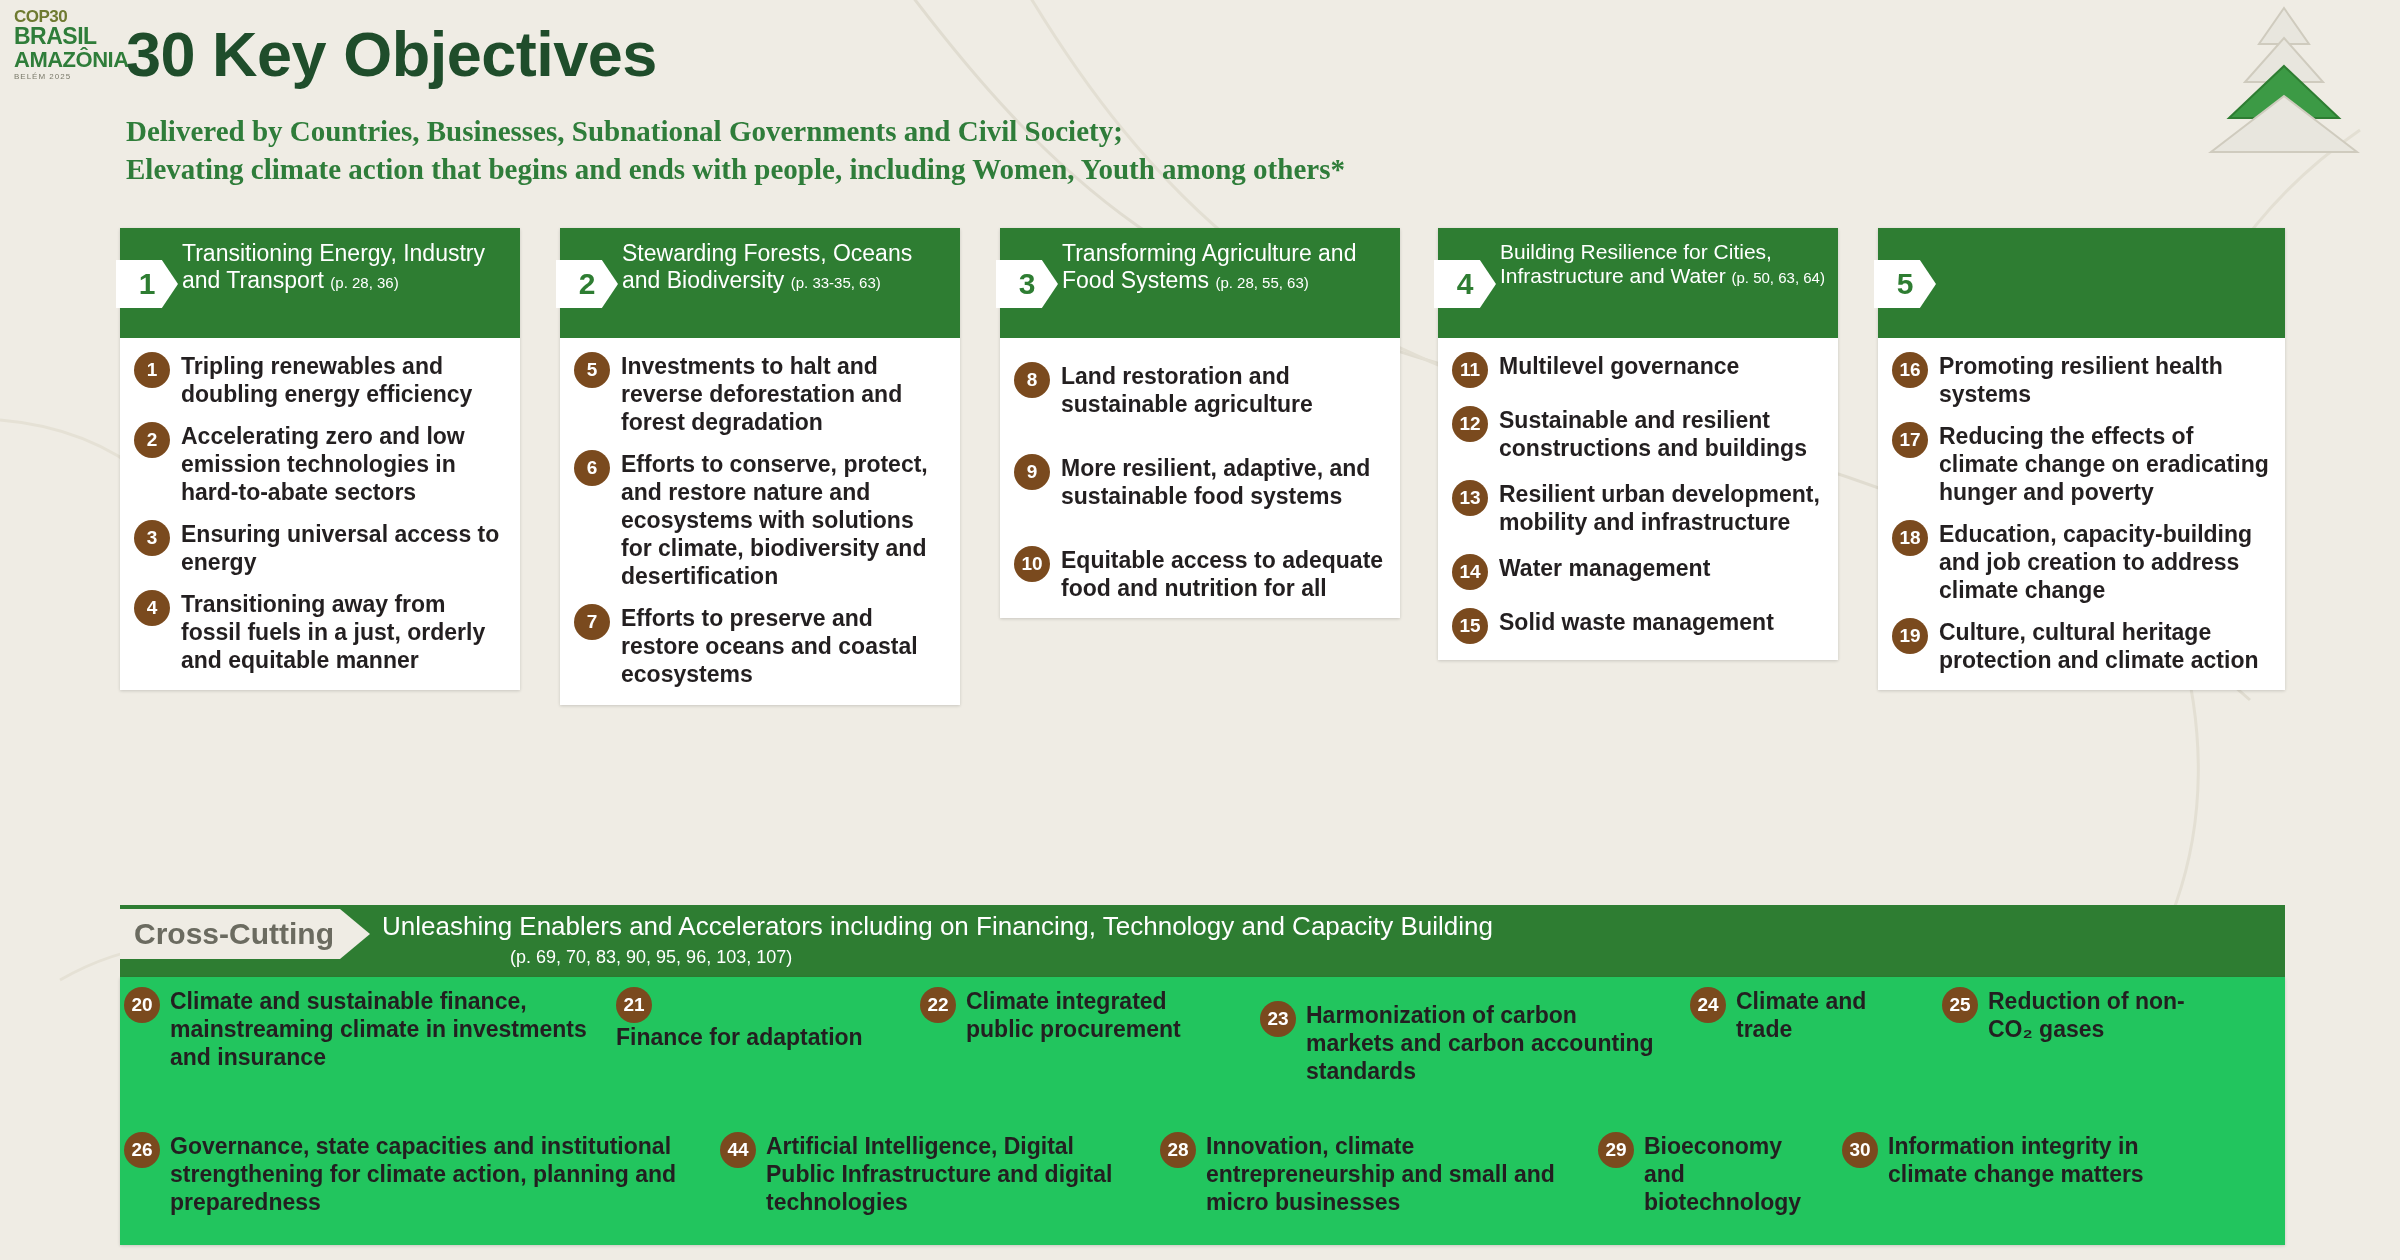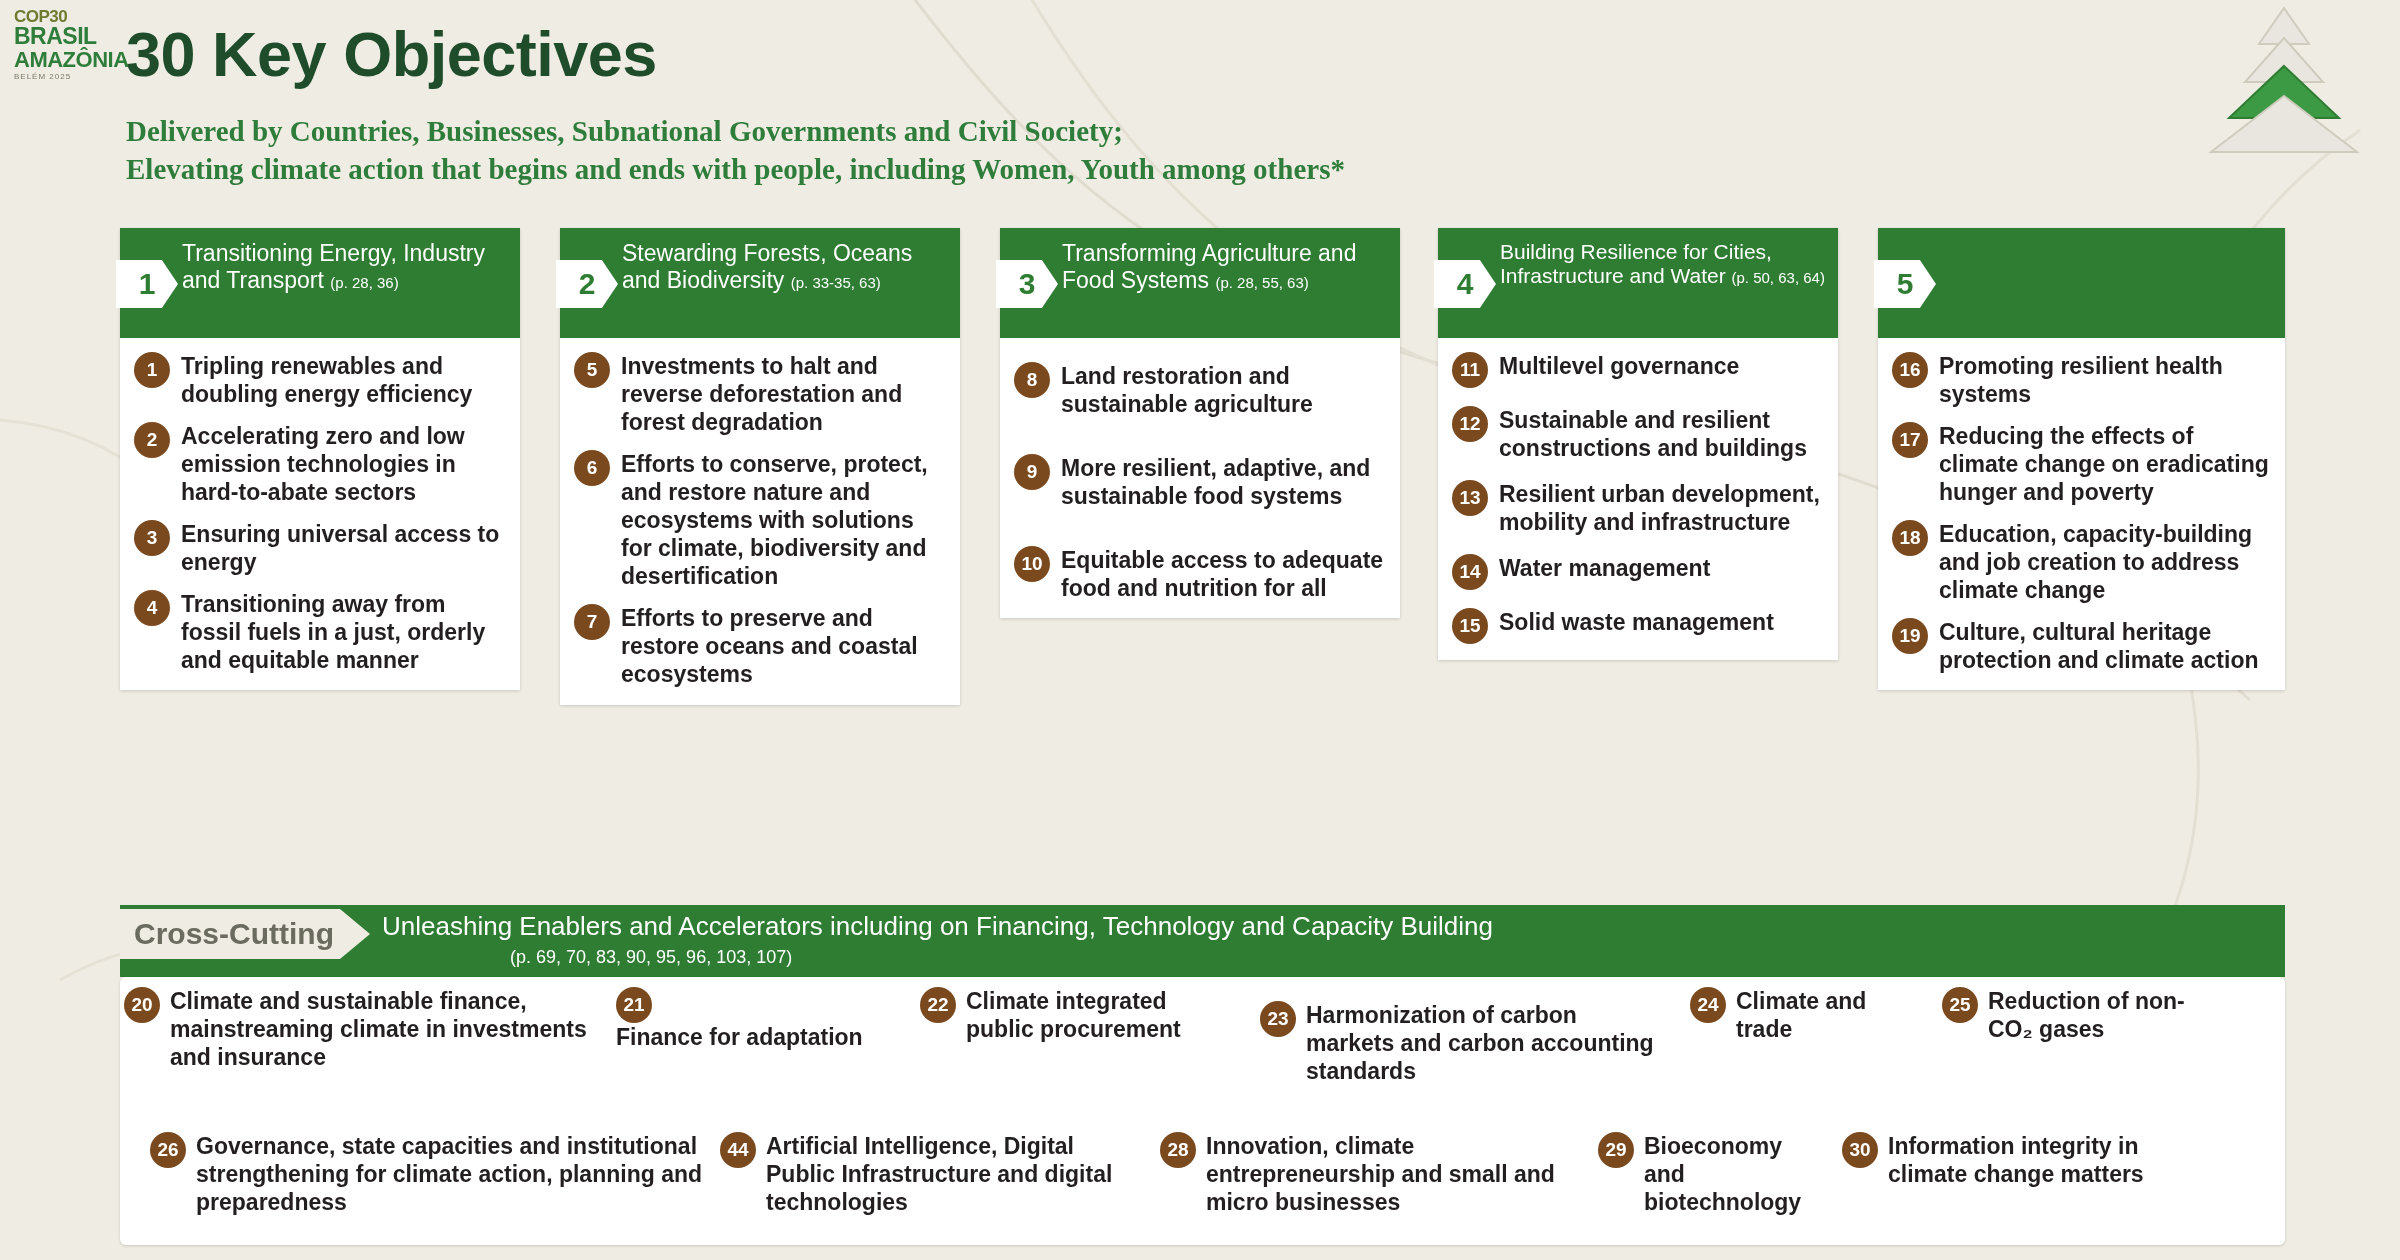--- a/index.html
+++ b/index.html
@@ -69,21 +69,21 @@
   .cross { position:absolute; left:120px; top:905px; width:2165px; height:340px; }
   .cross-bar { position:relative; background:#2e7d32; color:#fff; height:72px; padding:6px 0 0 0; }
   .cross-tag {
     position:absolute; left:0; top:4px; width:250px; height:50px; background:#efece4;
     color:#6b6b60; font-size:30px; font-weight:bold;
     display:flex; align-items:center; padding-left:14px;
     clip-path: polygon(0 0, 88% 0, 100% 50%, 88% 100%, 0 100%);
   }
   .cross-title { position:absolute; left:262px; top:6px; font-size:26px; }
   .cross-pages { position:absolute; left:390px; top:42px; font-size:18px; }
-  .cross-body { background:#ffffff; padding:10px 0 12px 0; box-shadow:0 1px 3px rgba(0,0,0,.16); height:268px; position:relative;border-radius:6px; }
+  .cross-body { background:#22c55e; padding:10px 0 12px 0; box-shadow:0 1px 3px rgba(0,0,0,.16); height:268px; position:relative; }
   .cross-item { position:absolute; display:flex; align-items:flex-start; }
   .cross-item .bullet { width:36px; height:36px; font-size:19px; margin-right:10px; }
   .cross-item .obj-text { font-size:23px; }
 </style>
 </head>
 <body>
 
 <svg class="bg-swirls" width="2400" height="1260" viewBox="0 0 2400 1260" fill="none">
   <path d="M900 -20 C 1050 180, 1180 300, 1500 380 C 1800 455, 2050 520, 2250 700" stroke="#e0dcd0" stroke-width="3" fill="none"></path>
   <path d="M1020 -20 C 1150 200, 1300 340, 1600 420" stroke="#e3dfd3" stroke-width="3" fill="none"></path>
@@ -276,21 +276,21 @@
       </div>
     <div class="cross-item" style="left:1570px;top:10px; width:230px;">
         <div class="bullet">24</div>
         <div class="obj-text">Climate and trade</div>
       </div>
     <div class="cross-item" style="left:1822px;top:10px; width:250px;">
         <div class="bullet">25</div>
         <div class="obj-text">Reduction of non-CO₂ gases</div>
       </div>
 
-    <div class="cross-item" style="left:4px;  top:155px; width:600px;margin-left:26px;">
+    <div class="cross-item" style="left:4px;  top:155px; width:600px;">
         <div class="bullet">26</div>
         <div class="obj-text">Governance, state capacities and institutional strengthening for climate action, planning and preparedness</div>
       </div>
     <div class="cross-item" style="left:600px; top:155px; width:420px;">
         <div class="bullet">44</div>
         <div class="obj-text">Artificial Intelligence, Digital Public Infrastructure and digital technologies</div>
       </div>
     <div class="cross-item" style="left:1040px;top:155px; width:420px;">
         <div class="bullet">28</div>
         <div class="obj-text">Innovation, climate entrepreneurship and small and micro businesses</div>

